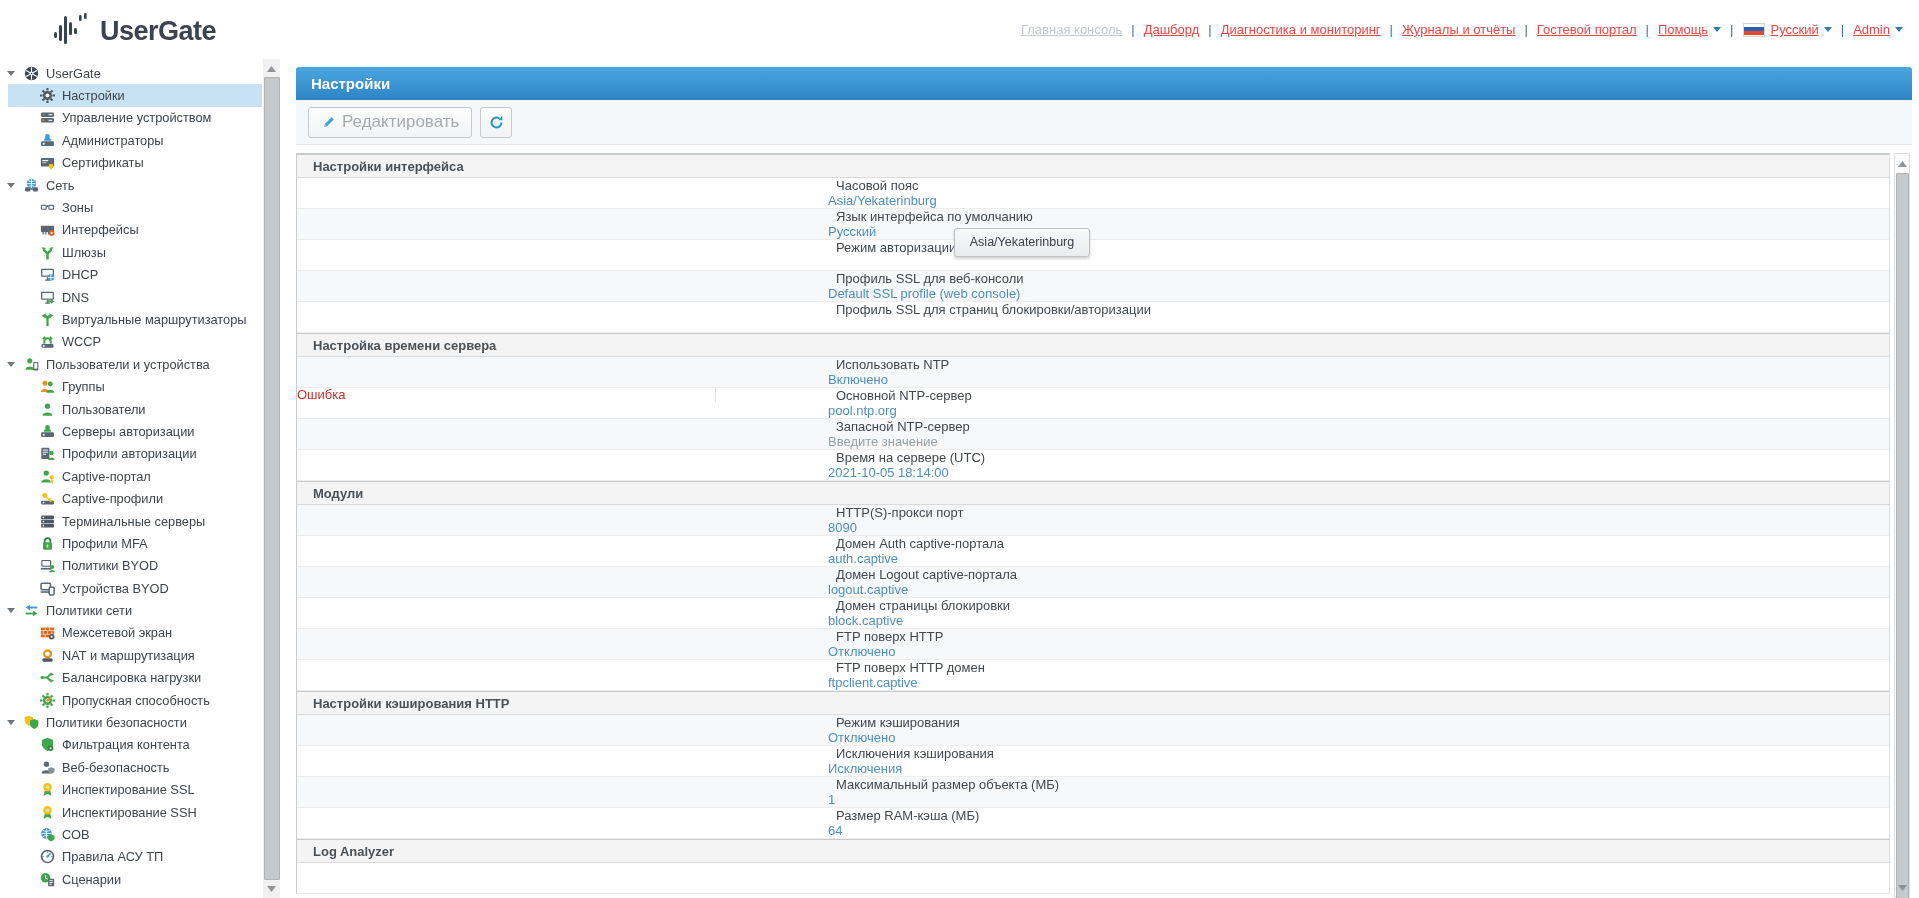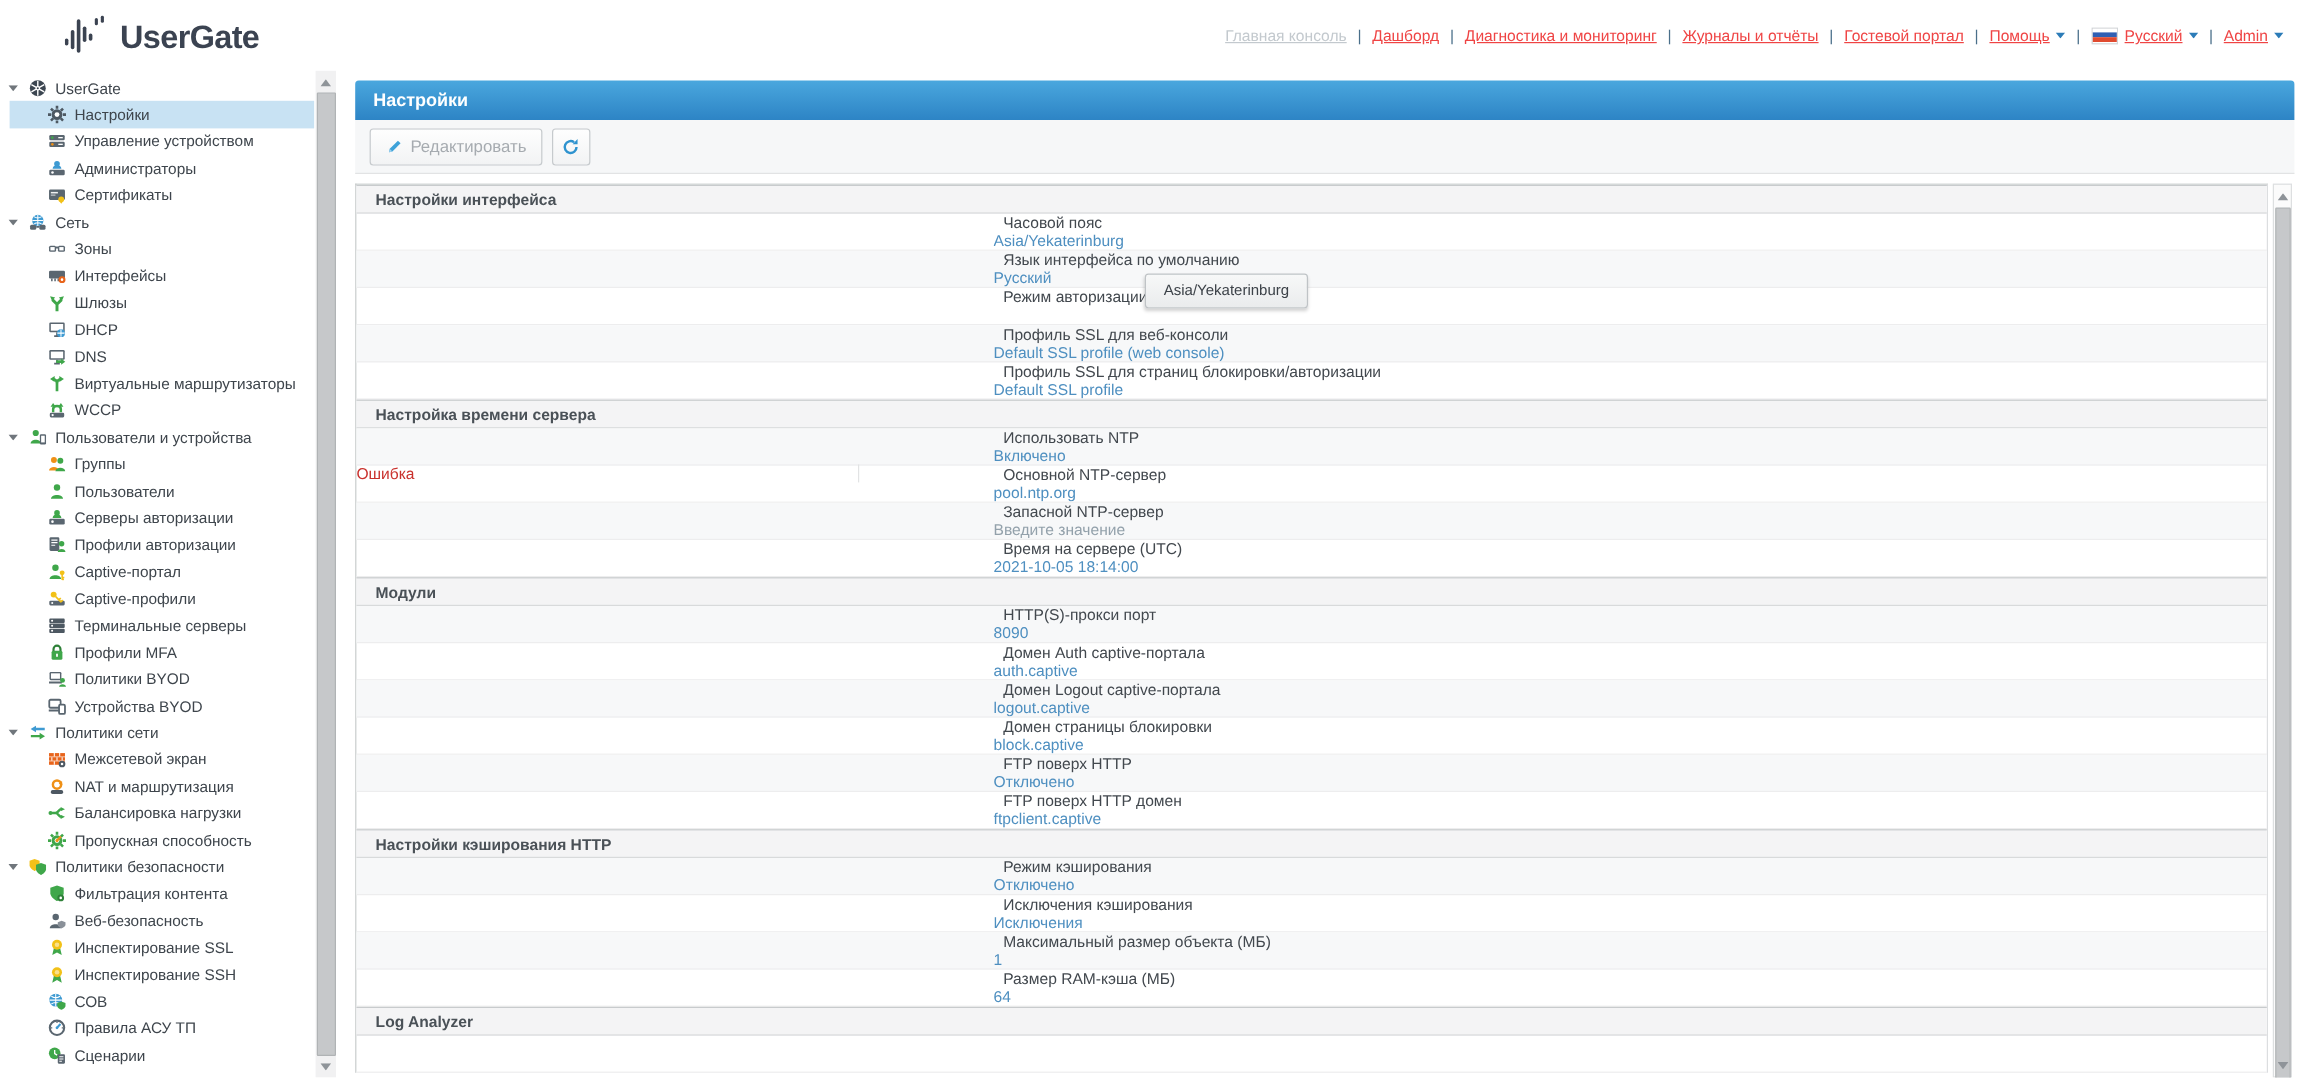--- a/index.html
+++ b/index.html
@@ -31,21 +31,21 @@
   .sbar.side{left:263px;top:59px;bottom:0;}
   .sbar .arr{position:absolute;left:0;width:17px;height:17px;display:flex;align-items:center;justify-content:center;cursor:pointer;}
   .sbar .arr.up{top:1px;} .sbar .arr.down{bottom:1px;}
   .sbar .thumb{position:absolute;left:1px;width:14px;background:#c6c8ca;border:1px solid #b0b3b5;border-radius:1px;cursor:pointer;}
   
   .panel{position:absolute;left:296px;top:67px;width:1616px;bottom:0;}
   .ptitle{height:33px;border-radius:3px 3px 0 0;background:linear-gradient(#4aa7de,#2d84c5);
           color:#fff;font-size:15px;font-weight:700;line-height:33px;padding-left:15px;}
   .toolbar{height:45px;background:#f6f7f8;border-bottom:1px solid #e2e3e4;display:flex;align-items:center;padding-left:12px;box-sizing:border-box;}
   .btn{height:29px;border:1px solid #c6cacd;border-radius:3px;background:linear-gradient(#fefefe,#f2f3f4);
-       display:inline-flex;align-items:center;padding:0 12px;font-size:14px;cursor:default;}
+       display:inline-flex;align-items:center;padding:0 12px;font-size:17px;cursor:default;}
   .btn.disabled{color:#a6abb0;}
   .btn .bicon{margin-right:7px;}
   .btn.sq{width:30px;padding:0;justify-content:center;margin-left:8px;cursor:pointer;}
   .tablewrap{position:absolute;left:0;top:78px;right:0;bottom:0;padding-top:8px;}
   .stable{width:1594px;border-top:1px solid #c9cccd;border-left:1px solid #c9cccd;border-right:1px solid #dcdee0;box-sizing:border-box;}
   .srow{display:flex;height:30px;align-items:center;border-bottom:1px solid #ededee;font-size:13px;flex-direction:column;}
   .srow.alt{background:#f7f8f9;}
   .srow .c-label{width:530px;padding-left:16px;flex:none;color:#42484e;overflow:hidden;white-space:nowrap;}
   .srow .c-value{width:530px;flex:none;color:#4e8fc0;overflow:hidden;white-space:nowrap;}
   .srow .c-value.muted{color:#93a1ab;}
@@ -629,21 +629,20 @@
           <div class="c-fill"></div>
         </div>
         <div class="srow alt">
           <div class="c-label">Профиль SSL для веб-консоли</div>
           <div class="c-value">Default SSL profile (web console)</div>
           <div class="c-err"></div>
           <div class="c-fill"></div>
         </div>
         <div class="srow">
           <div class="c-label">Профиль SSL для страниц блокировки/авторизации</div>
-          <div class="c-value">Default SSL profile</div>
           <div class="c-err"></div>
           <div class="c-fill"></div>
         </div>
         <div class="shead">Настройка времени сервера</div>
         <div class="srow alt">
           <div class="c-label">Использовать NTP</div>
           <div class="c-value">Включено</div>
           <div class="c-err">Ошибка</div>
           <div class="c-fill"></div>
         </div>

